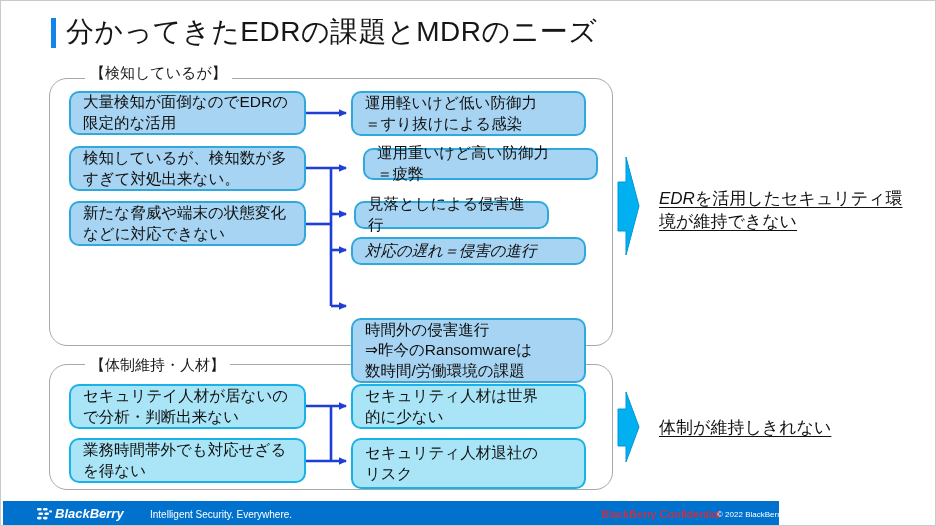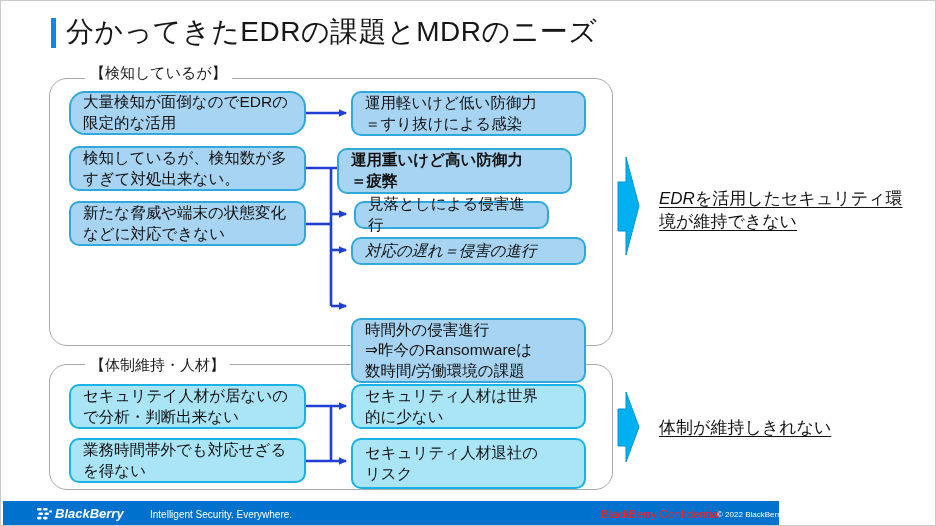--- a/index.html
+++ b/index.html
@@ -70,30 +70,30 @@
       <path d="M330,405 V460"></path>
     </g>
 
     <polygon points="617,181 625,181 625,156 638,205 625,254 625,230 617,230" fill="#00B0F0" stroke="#0095D6" stroke-width="1"></polygon>
     <polygon points="617,408 625,408 625,391 638,426 625,461 625,445 617,445" fill="#00B0F0" stroke="#0095D6" stroke-width="1"></polygon>
   </svg>
 
   <div class="group" style="left:48px;top:77px;width:564px;height:268px;"></div>
   <div class="group-label" style="left:84px;top:63px;">【検知しているが】</div>
 
-  <div class="box s1" style="left:68px;top:90px;width:237px;height:44px;border-radius:16px;">大量検知が面倒なのでEDRの
+  <div class="box s1" style="left:68px;top:90px;width:237px;height:44px;">大量検知が面倒なのでEDRの
 限定的な活用</div>
   <div class="box s1" style="left:68px;top:145px;width:237px;height:45px;">検知しているが、検知数が多
 すぎて対処出来ない。</div>
   <div class="box s1" style="left:68px;top:200px;width:237px;height:45px;">新たな脅威や端末の状態変化
 などに対応できない</div>
 
   <div class="box s1" style="left:350px;top:90px;width:235px;height:45px;">運用軽いけど低い防御力
 ＝すり抜けによる感染</div>
-  <div class="box s1" style="left:336px;top:147px;width:235px;height:46px;font-weight:bold;">運用重いけど高い防御力
+  <div class="box s1" style="left:362px;top:147px;width:235px;height:32px;">運用重いけど高い防御力
 ＝疲弊</div>
   <div class="box s1" style="left:353px;top:200px;width:195px;height:28px;">見落としによる侵害進行</div>
   <div class="box s1" style="left:350px;top:236px;width:235px;height:28px;font-style:italic;">対応の遅れ＝侵害の進行</div>
   <div class="box s1" style="left:350px;top:273px;width:235px;height:65px;margin-top:44px;">時間外の侵害進行
 ⇒昨今のRansomwareは
 数時間/労働環境の課題</div>
 
   <div class="conclusion" style="left:658px;top:186px;">
     <div class="cline"><span class="it">EDR</span><span>を活用したセキュリティ環</span></div>
     <div class="cline">境が維持できない</div>

